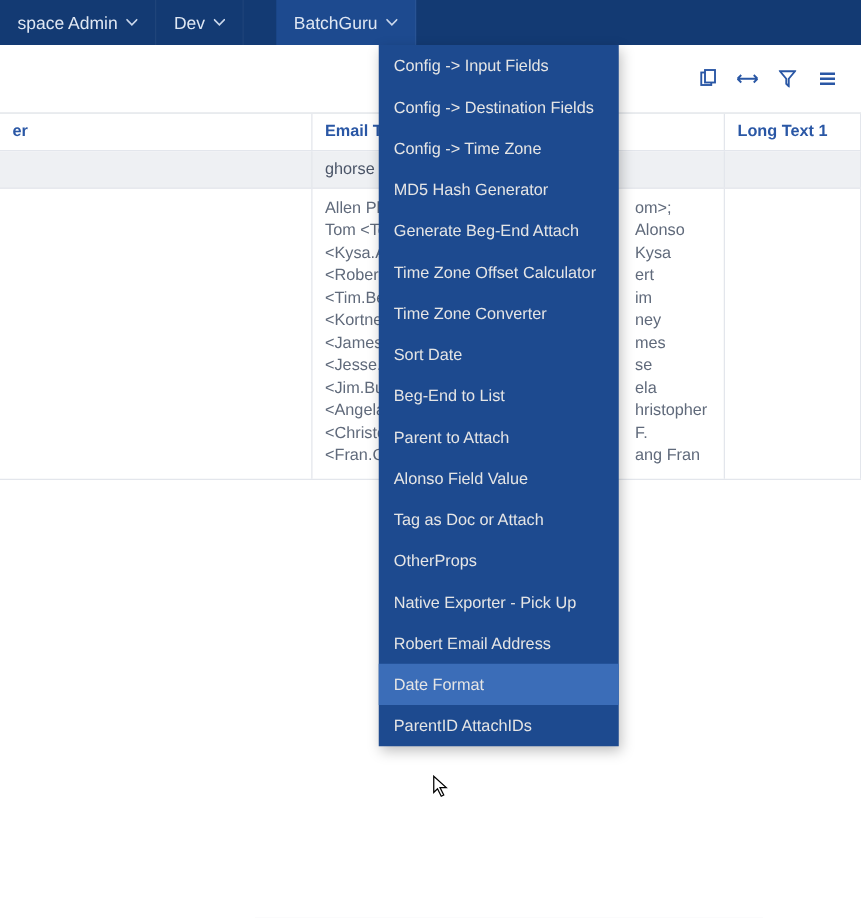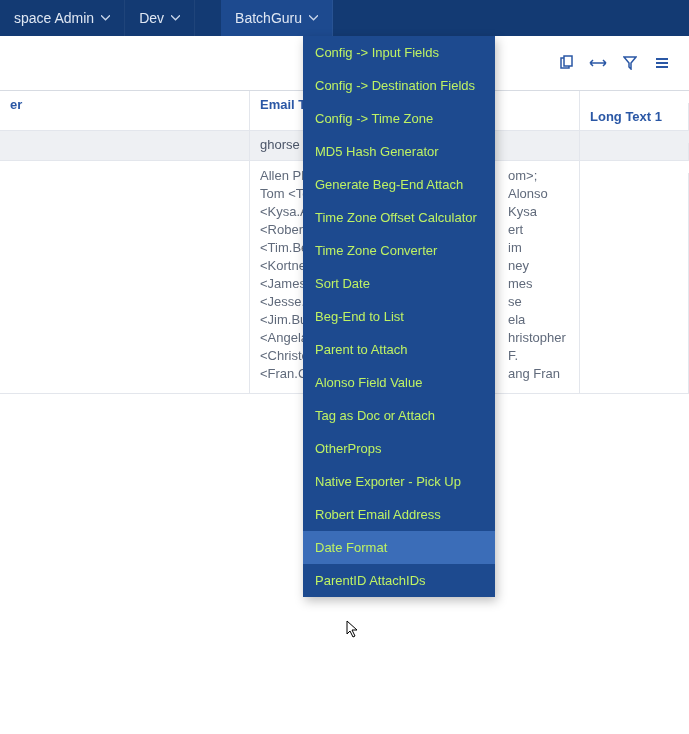--- a/index.html
+++ b/index.html
@@ -27,21 +27,21 @@
     display: inline-flex; align-items: center; justify-content: center;
   }
   .chev svg { display:block; }
 
   .dropdown {
     position: absolute;
     top: 36px;
     left: 303px;
     width: 192px;
     background: #1d4a8f;
-    color: #bef264;
+    color: #e5e5e5;
     font-size: 13px;
     box-shadow: 2px 4px 10px rgba(0,0,0,0.25);
     z-index: 50;
   }
   .dropdown-item {
     padding: 9px 12px;
     cursor: pointer;
     white-space: nowrap;
   }
   .dropdown-item.hovered {
@@ -70,21 +70,21 @@
     font-size: 13px;
     color: #4b5568;
     width: 100%;
   }
   .trow { display: flex; border-bottom: 1px solid #e3e6ec; min-height: 30px; align-items: stretch; }
   .trow.header { color:#2a57a5; font-weight:600; background:#fff; }
   .trow.sel { background:#eef0f3; }
   .tcell { padding: 6px 10px; border-right:1px solid #e3e6ec; overflow:hidden; }
   .tcell.c0 { width: 250px; }
   .tcell.c1 { width: 330px; }
-  .tcell.c2 { flex: 1; margin-top: 12px; }
+  .tcell.c2 { flex: 1; }
   .emailbody { line-height: 18px; color:#606a7b; }
   .bodyrow .tcell { padding-top:6px; padding-bottom:10px; }
 
   .cursor {
     position: absolute;
     left: 346px;
     top: 620px;
     z-index: 60;
     pointer-events: none;
   }

